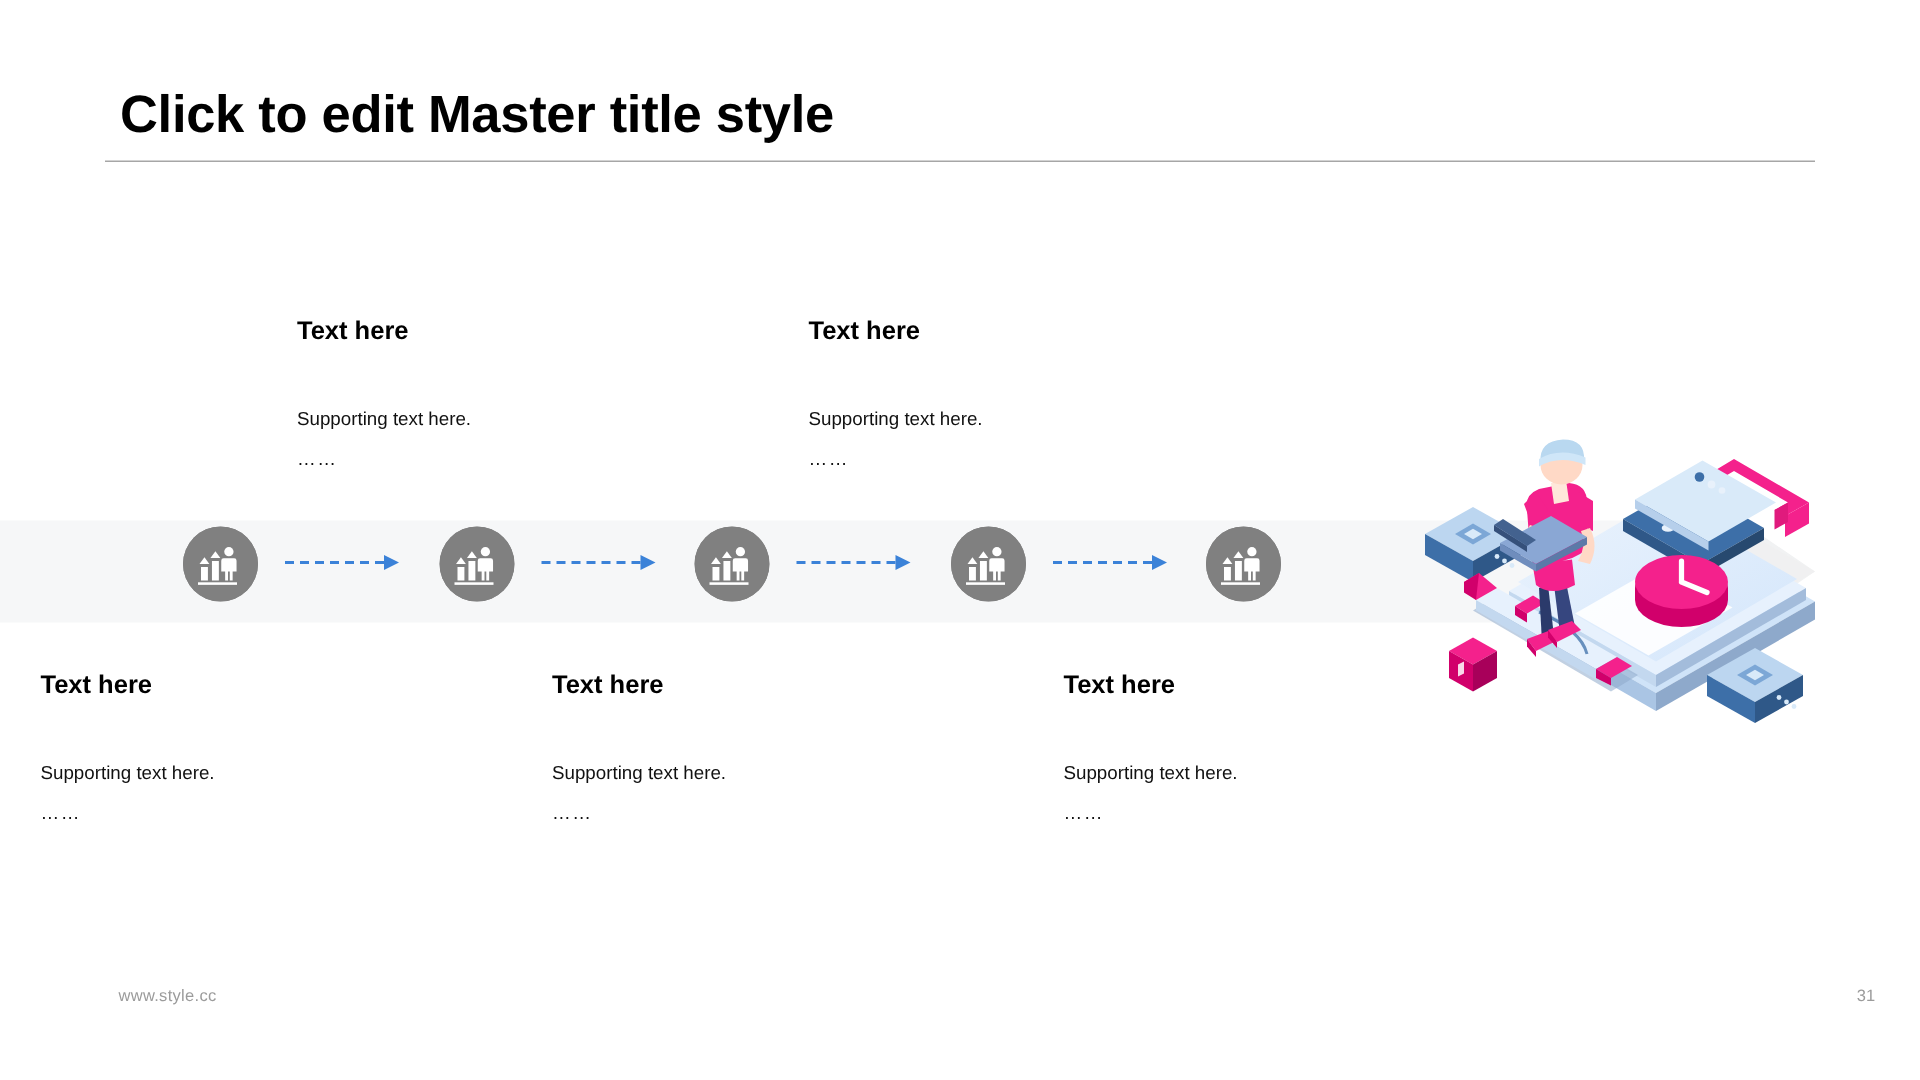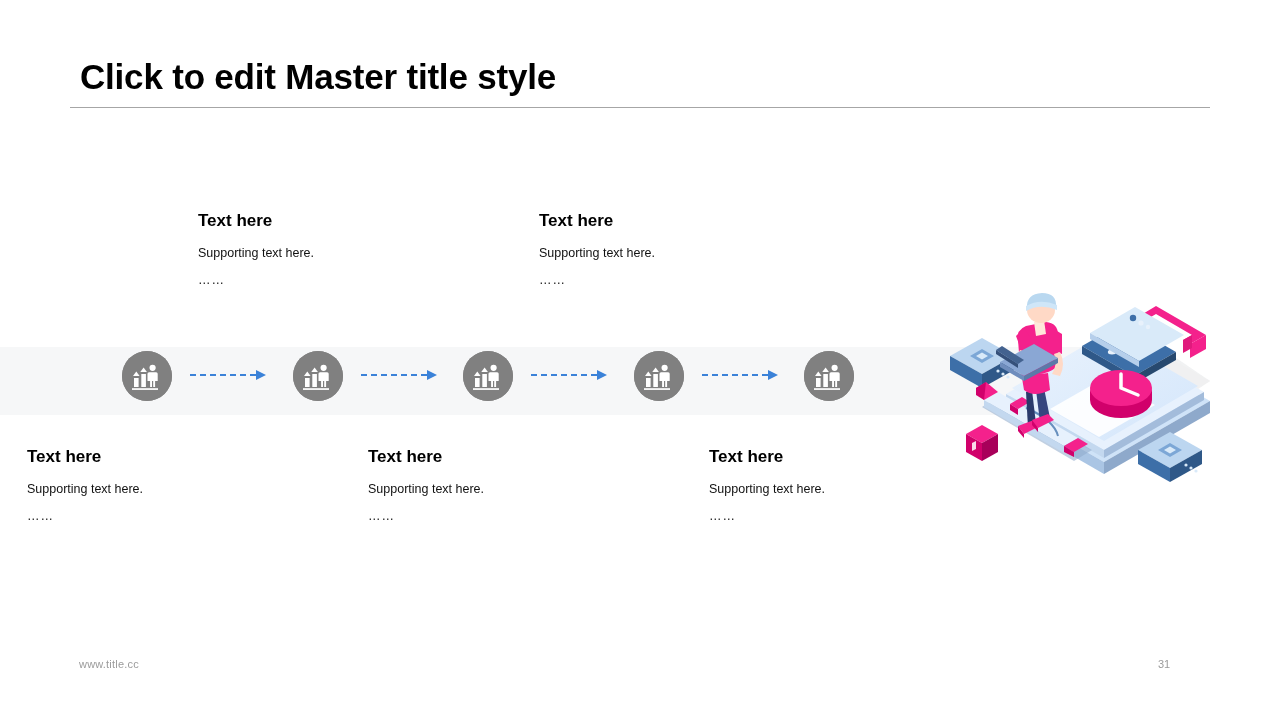--- a/index.html
+++ b/index.html
@@ -54,30 +54,30 @@
   .connector .head{
     position:absolute;right:0;top:-4px;width:0;height:0;
     border-top:5px solid transparent;
     border-bottom:5px solid transparent;
     border-left:10px solid #3b82d8;
   }
 
   
   .tblock{position:absolute;width:240px;}
   .tblock .h{font-size:17px;font-weight:bold;color:#000;line-height:1.2;}
-  .tblock .p{font-size:12.5px;color:#111;margin-top:14px;line-height:1.3;}
+  .tblock .p{font-size:12.5px;color:#111;margin-top:40px;line-height:1.3;}
   .tblock .d{font-size:12.5px;color:#111;margin-top:11px;letter-spacing:1px;}
 
   
   .footer-url{
     position:absolute;left:79px;top:658px;
     font-size:11px;color:#9b9b9b;letter-spacing:.2px;
   }
   .footer-page{
-    position:absolute;left:1144px;top:658px;width:40px;text-align:center;
+    position:absolute;left:1224px;top:658px;width:40px;text-align:center;
     font-size:11px;color:#9b9b9b;
   }
 
   
   .illus{position:absolute;left:940px;top:278px;width:285px;height:210px;}
   .illus svg{display:block;width:285px;height:210px;}
 </style>
 </head>
 <body>
 
@@ -330,16 +330,16 @@
       <path d="M86 28 Q100 20 117 27 L117 32 Q100 25 86 33 Z" fill="#cfe6f8"></path>
 
       <path d="M60 84 L94 66 L118 80 L84 98 Z" fill="#8aa7d4"></path>
       <path d="M60 84 L84 98 L84 103 L60 89 Z" fill="#6f8dbd"></path>
       <path d="M84 98 L118 80 L118 85 L84 103 Z" fill="#5c79a8"></path>
       <path d="M56 72 L62 68 L84 82 L78 86 Z" fill="#43628f"></path>
       <path d="M56 72 L78 86 L78 90 L56 76 Z" fill="#35507a"></path>
     </svg>
   </div>
 
-  <div class="footer-url">www.title.cc</div>
+  <div class="footer-url">www.style.cc</div>
   <div class="footer-page">31</div>
 
 </div>
 
 </body></html>

